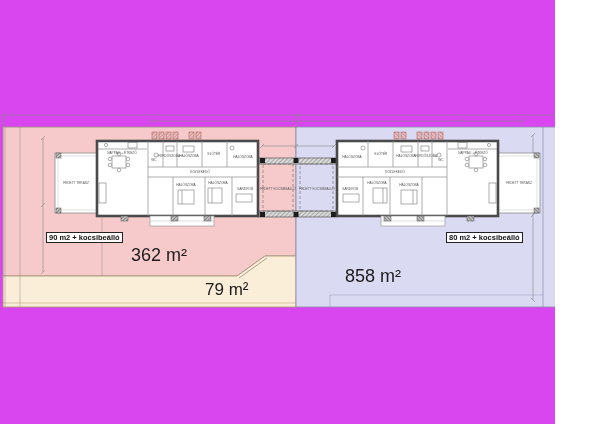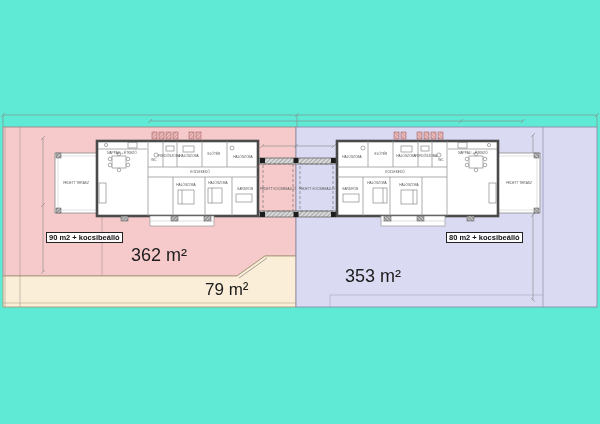--- a/index.html
+++ b/index.html
@@ -1,16 +1,16 @@
 <!DOCTYPE html>
 <html><head>
 <meta charset="utf-8">
 <style>
   html,body{margin:0;padding:0;background:#ffffff;}
-  #canvas{position:relative;width:600px;height:424px;background:#5eead4;overflow:hidden;
+  #canvas{position:relative;width:555px;height:424px;background:#d946ef;overflow:hidden;
           font-family:"Liberation Sans", sans-serif;}
   #plan-svg{position:absolute;left:0;top:0;}
   .badge{position:absolute;font-size:7.5px;font-weight:bold;color:#111;
          background:rgba(255,255,255,.9);border:1px solid #222;padding:0 2px;
          line-height:9px;white-space:nowrap;}
   .area-label{position:absolute;color:#1c1c1c;white-space:nowrap;}
   .a-big{font-size:18px;}
   .a-mid{font-size:17px;}
   .room-text{font-size:3.2px;fill:#555;text-anchor:middle;
              font-family:"Liberation Sans", sans-serif;}
@@ -201,15 +201,15 @@
 </svg>
 
 <div class="badge" style="left:46px;top:232px;">90 m2 + kocsibeálló</div>
 
 <div class="area-label a-big" style="left:131px;top:245px;">362 m²</div>
 
 <div class="area-label a-mid" style="left:205px;top:280px;">79 m²</div>
 
 <div class="badge" style="left:446px;top:232px;">80 m2 + kocsibeálló</div>
 
-<div class="area-label a-big" style="left:345px;top:266px;">353 m²</div>
+<div class="area-label a-big" style="left:345px;top:266px;">858 m²</div>
 
 </div>
 
 </body></html>

